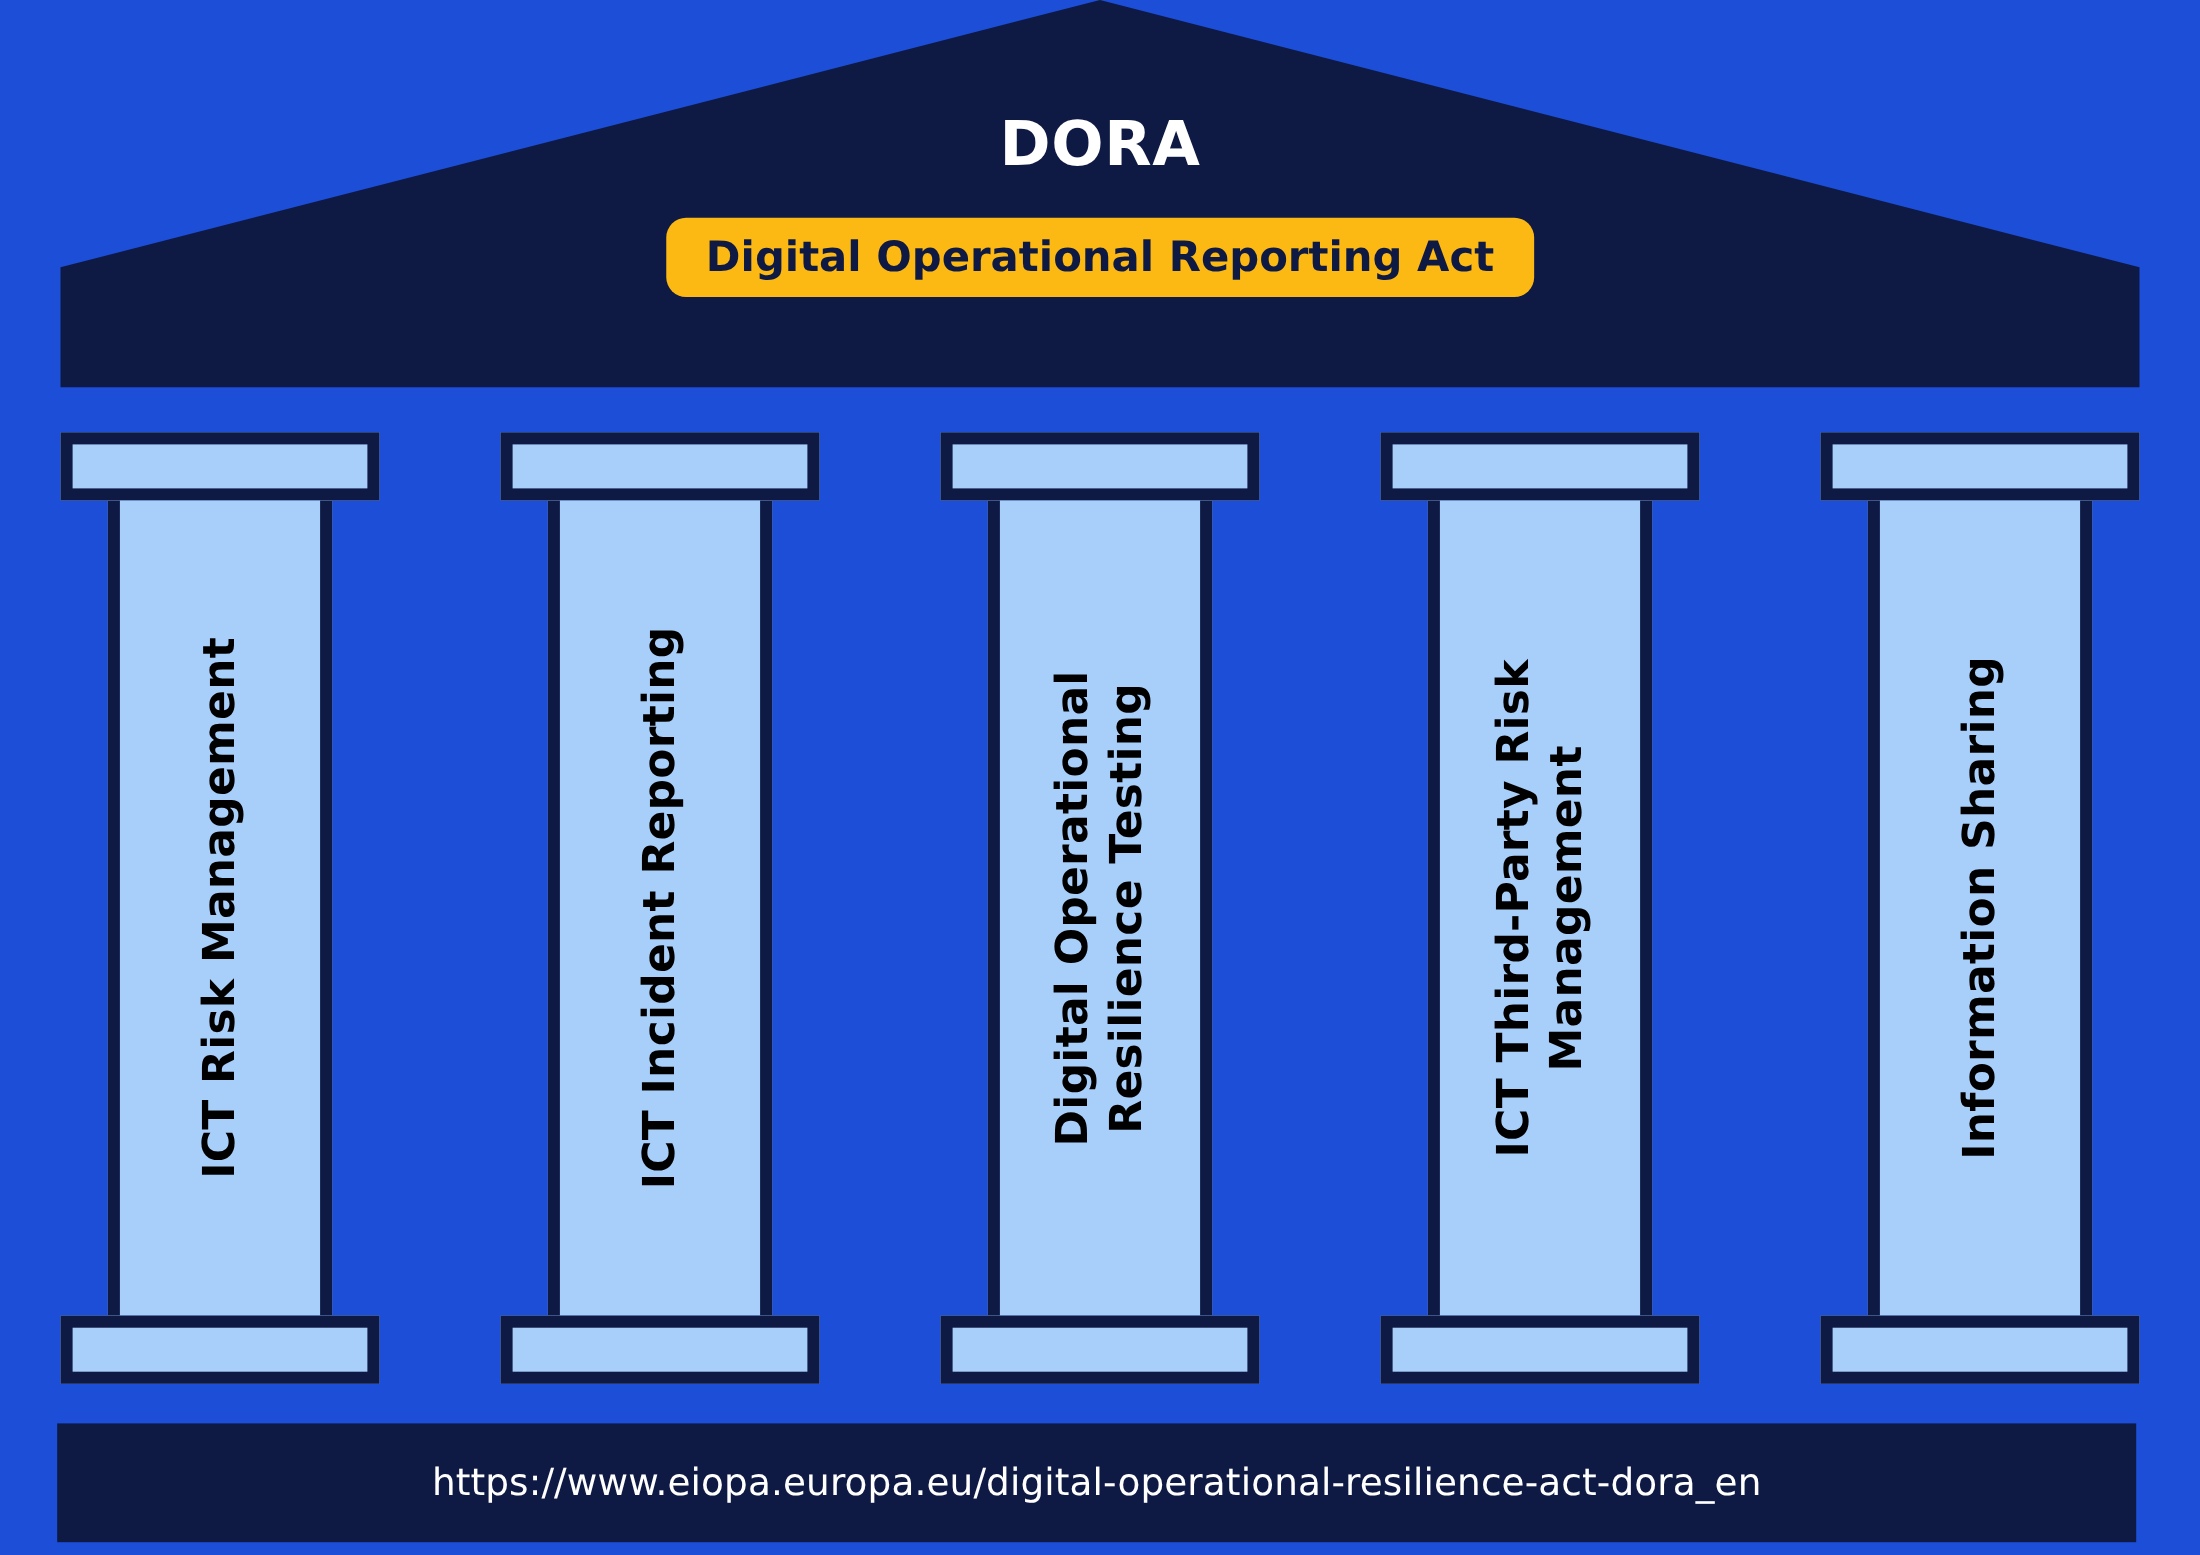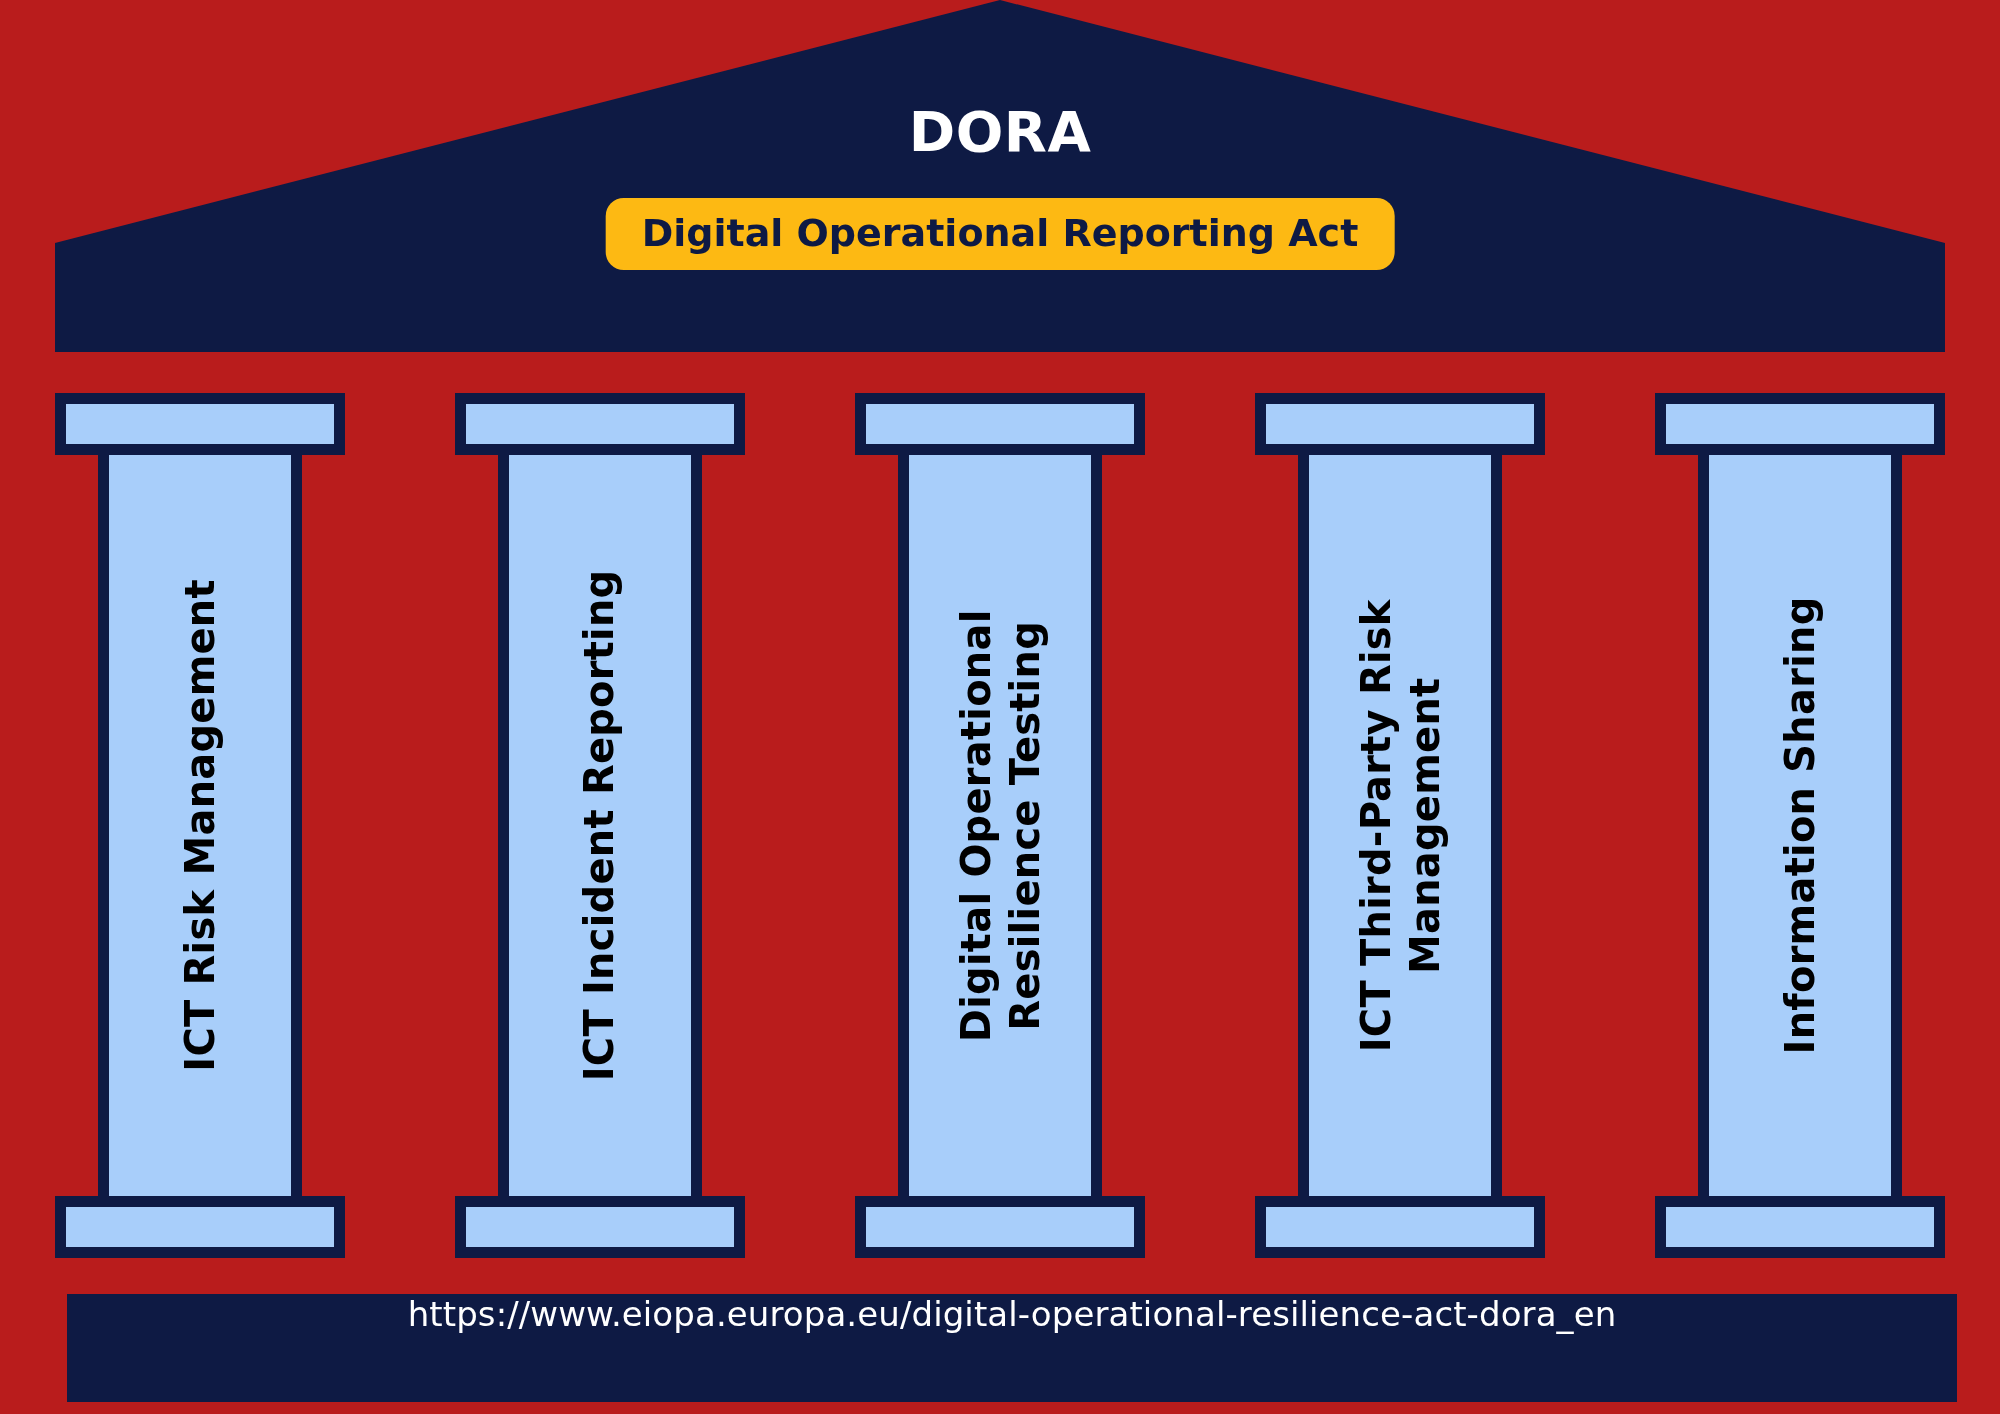--- a/index.html
+++ b/index.html
@@ -11,21 +11,21 @@
     width: 2000px;
     height: 1414px;
     font-family: "DejaVu Sans", "Liberation Sans", sans-serif;
     overflow: hidden;
   }
 
   #temple {
     position: relative;
     width: 2000px;
     height: 1414px;
-    background: #b91c1c;
+    background: #1d4ed8;
   }
 
   
   .pediment-wrap {
     position: absolute;
     left: 0;
     top: 0;
     width: 2000px;
     height: 360px;
   }
@@ -117,26 +117,27 @@
     text-align: center;
     letter-spacing: 0.2px;
   }
   .shaft-label.two-line {
     white-space: pre;
   }
 
   
   .stylobate {
     position: absolute;
-    left: 67px;
+    left: 52px;
     top: 1294px;
     width: 1890px;
     height: 108px;
     background: #0e1a44;
     display: flex;
+    align-items: center;
     justify-content: center;
   }
   .url-text {
     color: #ffffff;
     font-size: 34px;
     font-weight: normal;
     letter-spacing: 0.1px;
     white-space: nowrap;
   }
 </style>

